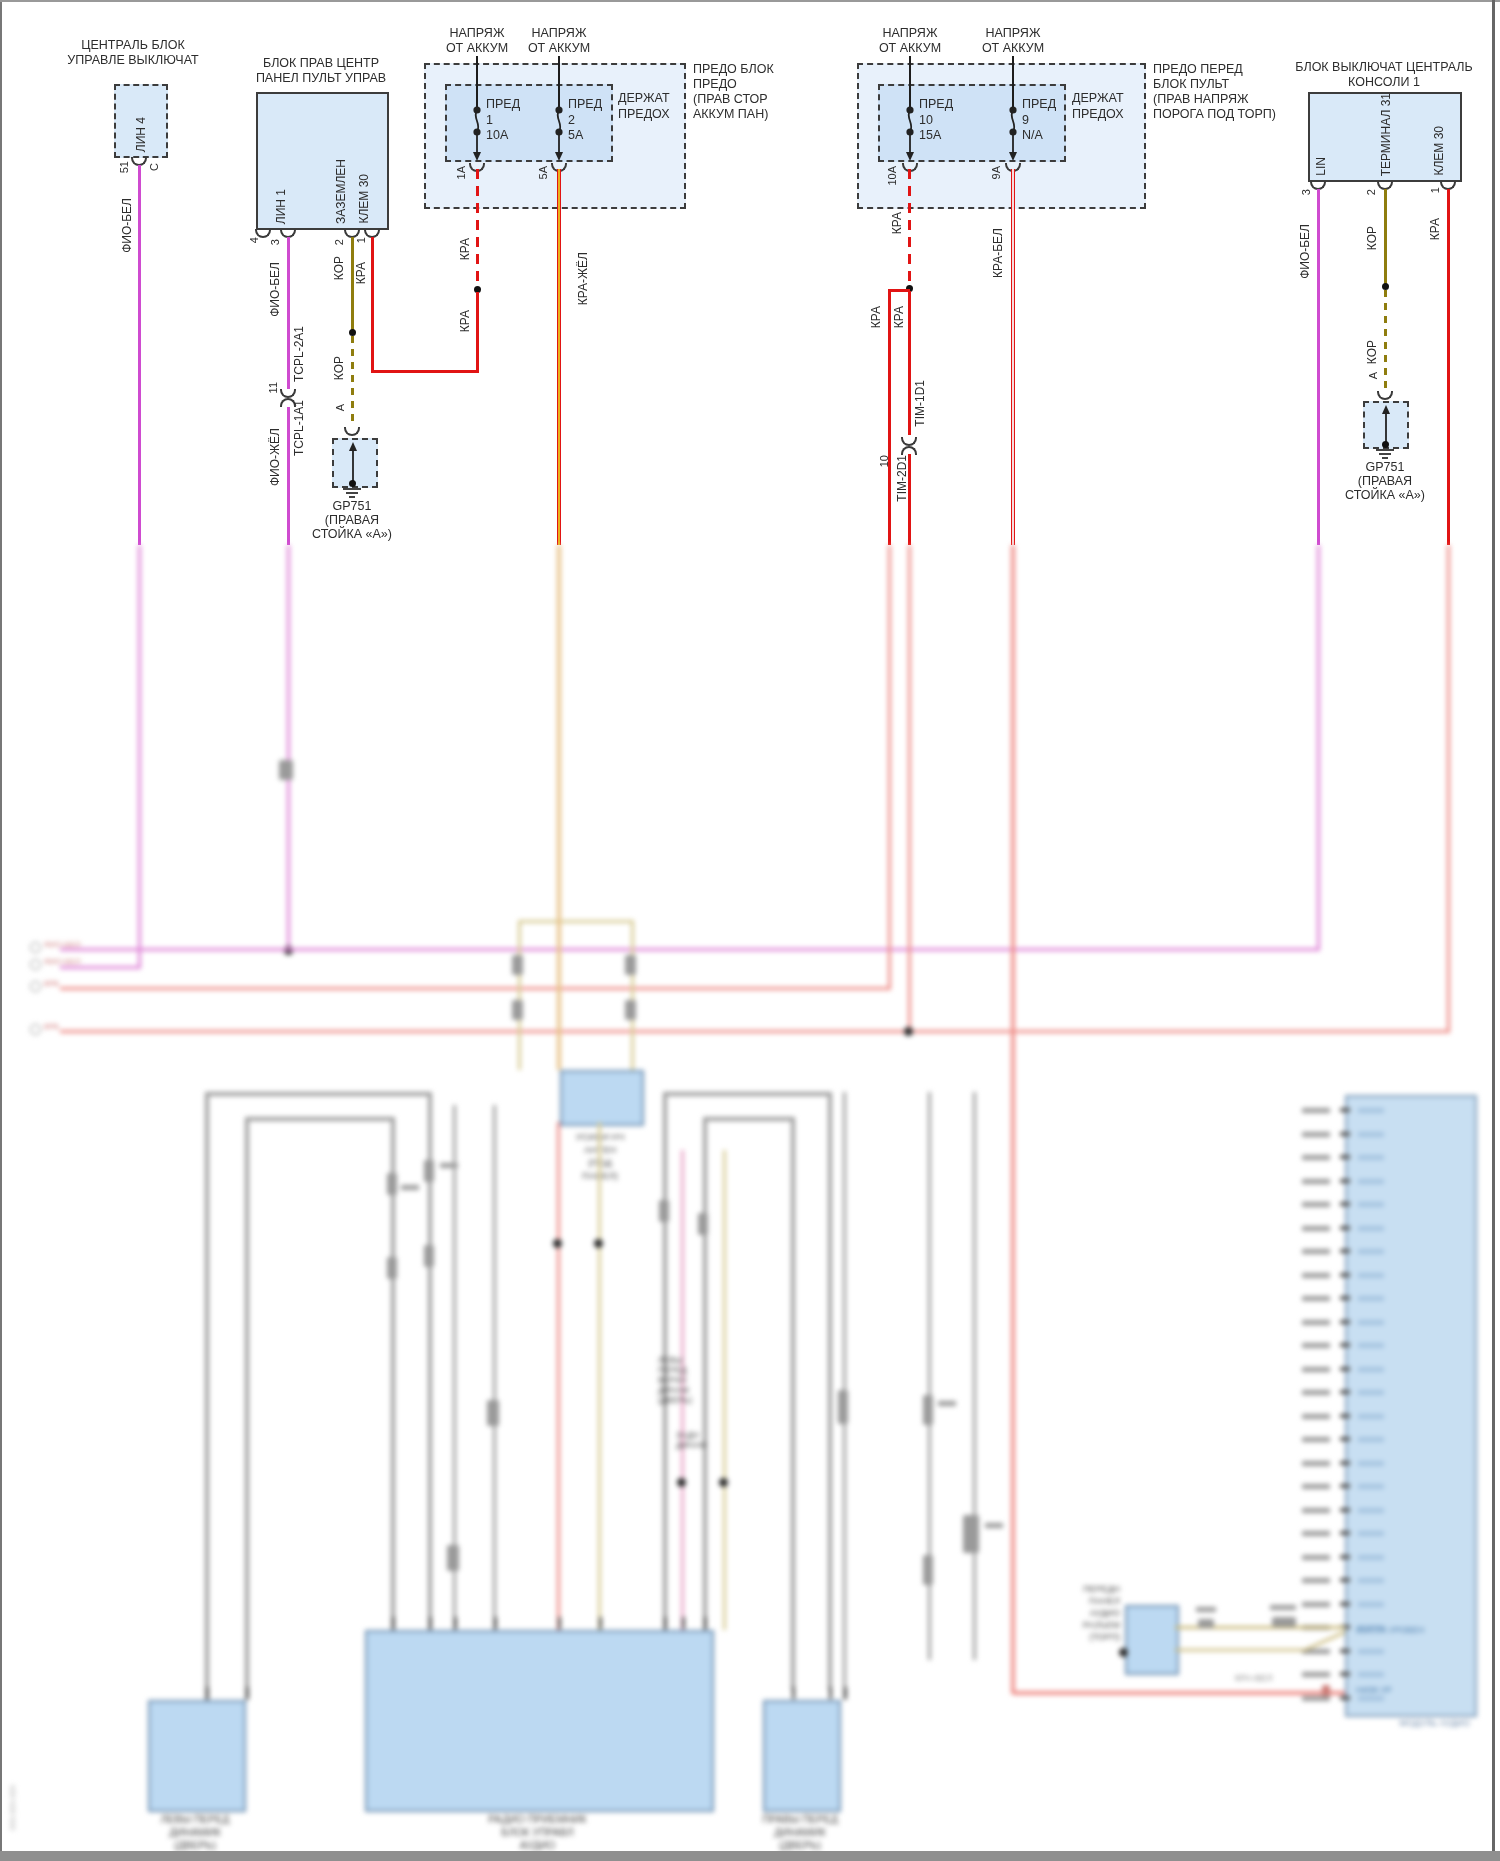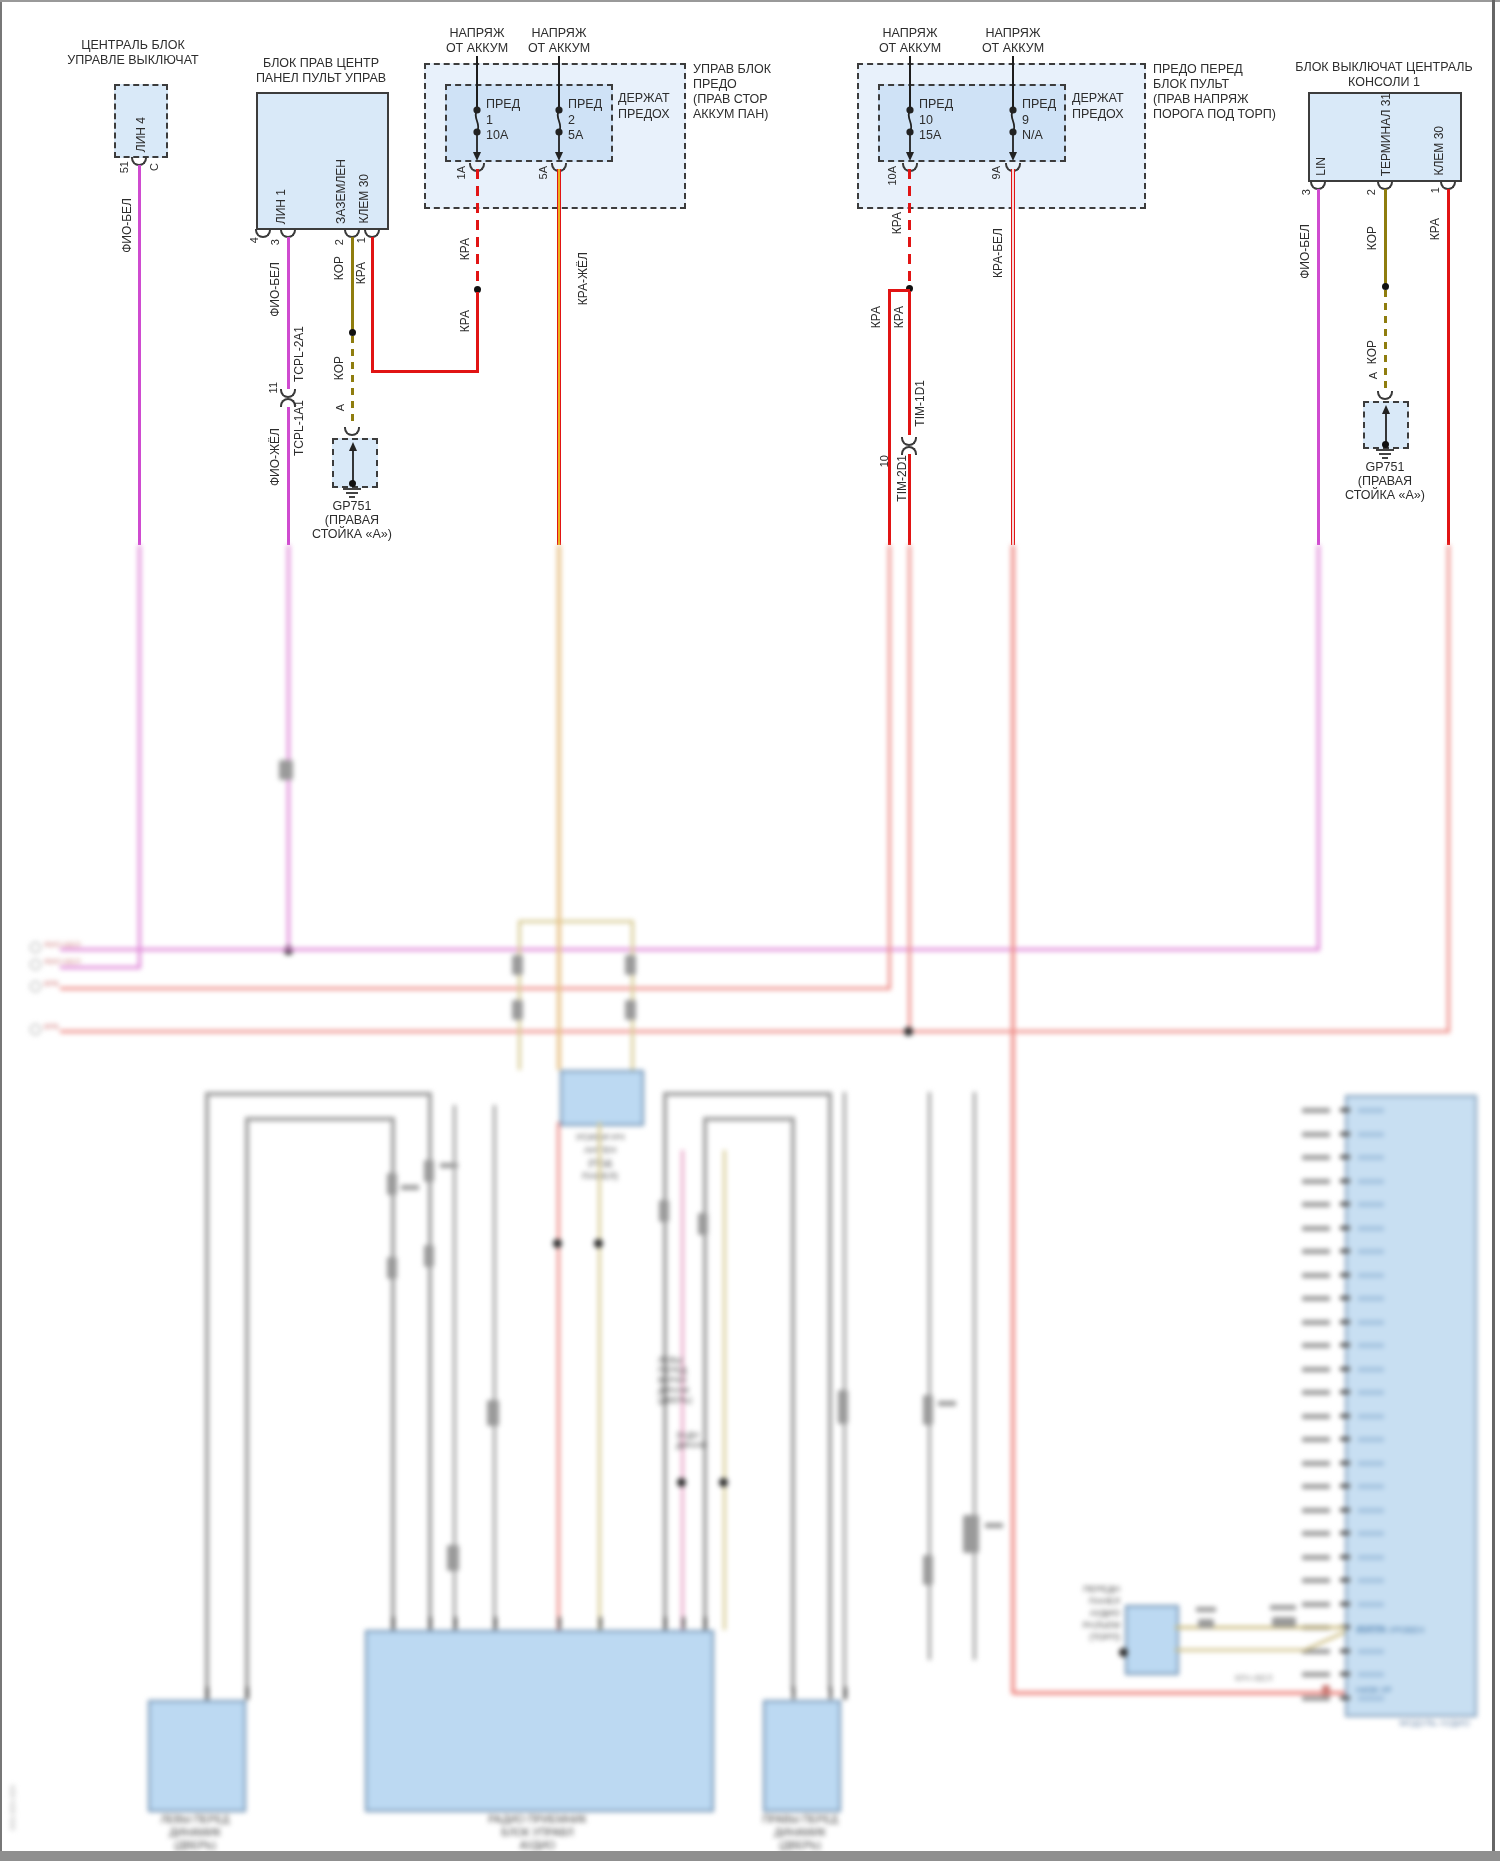--- a/index.html
+++ b/index.html
@@ -162,21 +162,21 @@
   <div class="t" style="left:568px;top:97px;line-height:15.5px;">
     <div>ПРЕД</div>
     <div>2</div>
     <div>5A</div>
   </div>
   <div class="au" style="left:469px;top:163px;"></div>
   <div class="au" style="left:551px;top:163px;"></div>
   <span class="r rs" style="left:455px;top:166px;">1A</span>
   <span class="r rs" style="left:537px;top:166px;">5A</span>
   <div class="t" style="left:693px;top:62px;line-height:15px;">
-    <div>УПРАВ БЛОК</div>
+    <div>ПРЕДО БЛОК</div>
     <div>ПРЕДО</div>
     <div>(ПРАВ СТОР</div>
     <div>АККУМ ПАН)</div>
   </div>
   <div class="vw dash-red" style="left:476px;top:169px;height:118px;"></div>
   <span class="r" style="left:458px;top:238px;">КРА</span>
   <div class="dot" style="left:474px;top:286px;"></div>
   <div class="vw red" style="left:476px;top:292px;height:81px;"></div>
   <span class="r" style="left:458px;top:310px;">КРА</span>
   <div class="vw stripe-ry" style="left:557px;top:169px;height:376px;"></div>

